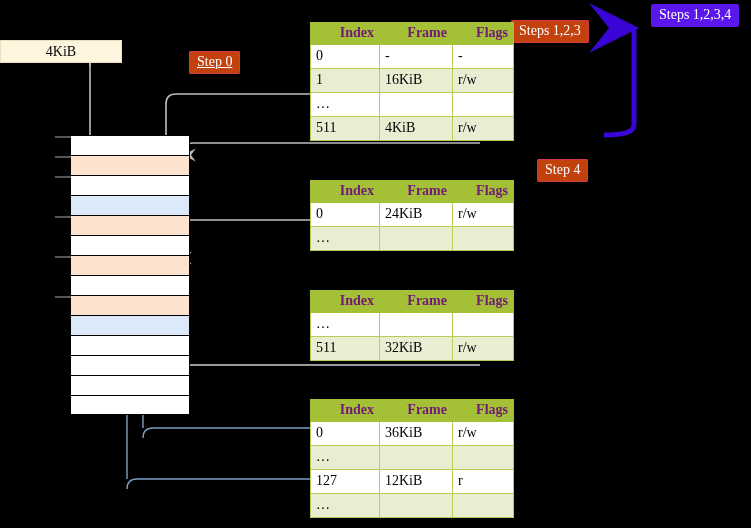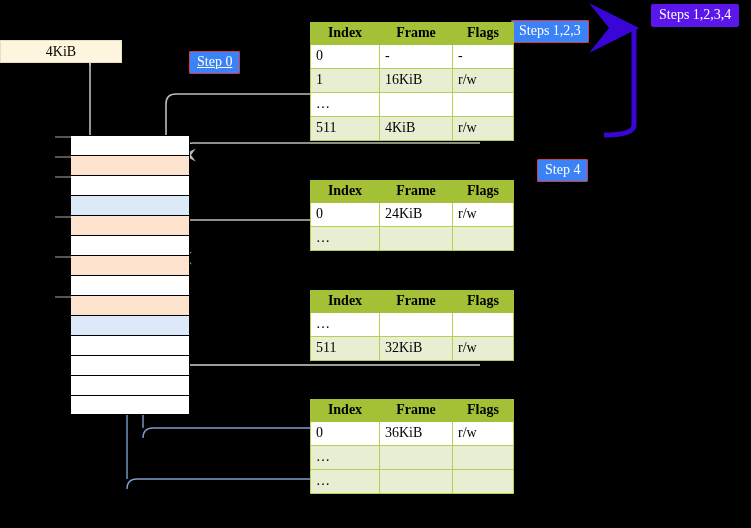--- a/index.html
+++ b/index.html
@@ -14,21 +14,21 @@
   .label{
     position:absolute;
     font-family:"Liberation Serif", serif;
     font-size:14px;
     line-height:1;
     padding:4px 8px 5px 8px;
     color:#fff;
     white-space:nowrap;
     border-radius:2px;
   }
-  .label.red{background:#3b82f6;box-shadow:inset 0 0 0 1px #d23a50;}
+  .label.red{background:#c2410c;box-shadow:inset 0 0 0 1px #d23a50;}
   .label.violet{background:#5b16ec;}
 
   
   .kbox{
     position:absolute;
     background:#fdf5dd;
     border:1px solid #e8dfc0;
     font-size:14px;
     display:flex;align-items:center;justify-content:center;
     color:#000;
@@ -52,23 +52,23 @@
   
   table.pt{
     position:absolute;
     border-collapse:collapse;
     font-size:14px;
     background:#fff;
     table-layout:fixed;
   }
   table.pt th{
     background:#a4c037;
-    color:#000000;
+    color:#701a75;
     font-weight:bold;
-    text-align:center;
+    text-align:right;
     padding:2px 5px 3px 5px;
     border:1px solid #a4c037;
     font-size:14px;
   }
   table.pt td{
     border:1px solid #b7cd55;
     padding:2px 5px 3px 5px;
     height:18px;
     vertical-align:middle;
     background:#fff;
@@ -251,20 +251,25 @@
           <tr>
             <td class="c-index">0</td>
             <td class="c-frame">36KiB</td>
             <td class="c-flags">r/w</td>
           </tr>
           <tr class="alt">
             <td class="c-index">…</td>
             <td class="c-frame"></td>
             <td class="c-flags"></td>
           </tr>
+          <tr>
+            <td class="c-index">127</td>
+            <td class="c-frame">12KiB</td>
+            <td class="c-flags">r</td>
+          </tr>
           <tr class="alt">
             <td class="c-index">…</td>
             <td class="c-frame"></td>
             <td class="c-flags"></td>
           </tr>
         </tbody>
       </table>
     </div>
 
 </div>

